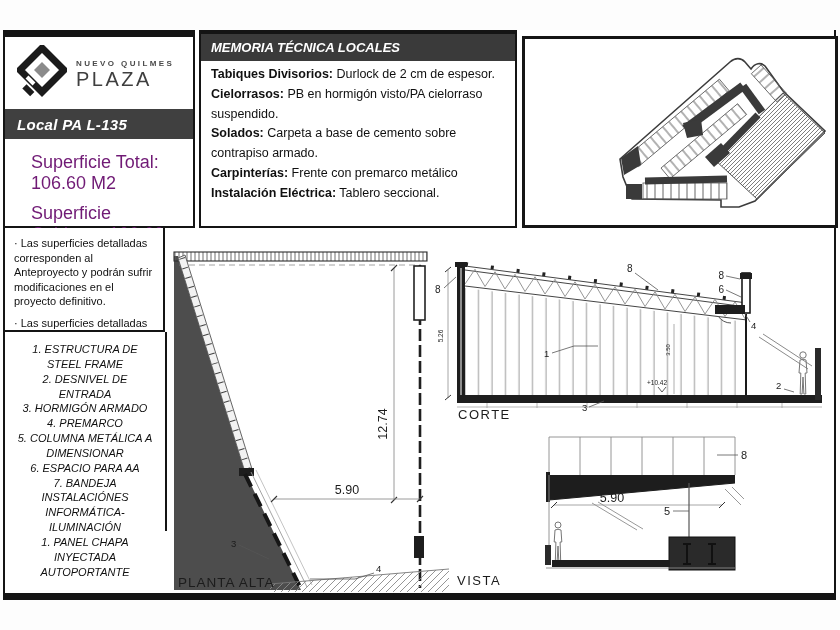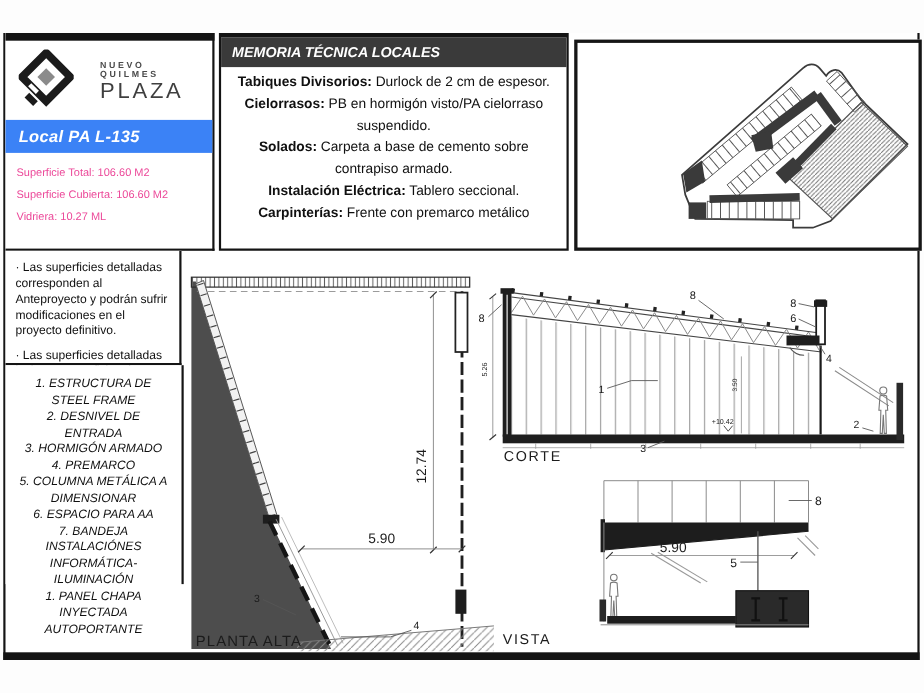--- a/index.html
+++ b/index.html
@@ -9,28 +9,28 @@
   }
   #sheet{
     position:absolute;left:3px;top:30px;width:833px;height:570px;
     border-left:2px solid #141414;border-right:2px solid #141414;border-bottom:7px solid #141414;
     box-sizing:border-box;background:#fff;
   }
   .abs{position:absolute;box-sizing:border-box;}
   
   #brand-box{left:0;top:0;width:190px;height:198px;border-top:7px solid #141414;border-right:2px solid #141414;border-bottom:2px solid #141414;background:#fff;}
   #logo-row{height:68px;display:flex;align-items:center;padding:4px 6px 0 12px;}
-  #brand-text{margin-left:24px;line-height:1.05;}
+  #brand-text{margin-left:9px;line-height:1.05;}
   #brand-top{font-size:8px;font-weight:bold;letter-spacing:2.4px;color:#4a4a4a;}
   #brand-bottom{font-size:20px;letter-spacing:2.5px;color:#3f3f3f;font-weight:500;margin-top:1px;}
-  #local-bar{height:30px;background:#3b82f6;color:#fff;display:flex;align-items:center;padding-left:12px;font-size:15px;font-weight:bold;font-style:italic;letter-spacing:.3px;}
+  #local-bar{height:30px;background:#404040;color:#fff;display:flex;align-items:center;padding-left:12px;font-size:15px;font-weight:bold;font-style:italic;letter-spacing:.3px;}
   #local-info{padding:4px 10px;}
-  #local-info p{margin:9px 0;font-size:10px;color:#ec4899;}
+  #local-info p{margin:9px 16px;font-size:18px;color:#701a75;}
   
-  #memoria-box{left:194px;top:0;width:318px;height:198px;border:2px solid #141414;border-top:4px solid #141414;background:#fff;text-align:center;}
+  #memoria-box{left:194px;top:0;width:318px;height:198px;border:2px solid #141414;border-top:4px solid #141414;background:#fff;}
   #memoria-header{height:27px;background:#3a3a3a;color:#fff;display:flex;align-items:center;padding-left:10px;font-size:13px;font-weight:bold;font-style:italic;}
   #memoria-body{padding:4px 10px;font-size:12.5px;line-height:1.58;color:#101010;}
   .memo-label{font-weight:bold;}
   
   #siteplan-box{left:517px;top:6px;width:316px;height:192px;border:3px solid #161616;background:#fff;}
   
   #notes-box{left:0;top:198px;width:160px;height:104px;border-right:2px solid #141414;border-bottom:2px solid #141414;padding:8px 8px 4px 9px;font-size:11px;line-height:1.32;color:#101010;background:#fff;}
   #notes-box p{margin:0 0 7px 0;}
   #legend-box{left:0;top:302px;width:162px;height:199px;border-right:2px solid #141414;display:flex;flex-direction:column;justify-content:space-around;text-align:center;font-style:italic;font-size:11px;line-height:1.35;color:#101010;padding:10px 10px;background:#fff;}
   svg{font-family:"Liberation Sans",sans-serif;}
@@ -65,22 +65,22 @@
       <p>Vidriera: 10.27 ML</p>
     </div>
   </div>
 
   <div class="abs" id="memoria-box">
     <div id="memoria-header">MEMORIA TÉCNICA LOCALES</div>
     <div id="memoria-body">
       <div><span class="memo-label">Tabiques Divisorios:</span><span> Durlock de 2 cm de espesor.</span></div>
       <div><span class="memo-label">Cielorrasos:</span><span> PB en hormigón visto/PA cielorraso suspendido.</span></div>
       <div><span class="memo-label">Solados:</span><span> Carpeta a base de cemento sobre contrapiso armado.</span></div>
+      <div><span class="memo-label">Carpinterías:</span><span> Frente con premarco metálico</span></div>
       <div><span class="memo-label">Instalación Eléctrica:</span><span> Tablero seccional.</span></div>
-      <div><span class="memo-label">Carpinterías:</span><span> Frente con premarco metálico</span></div>
     </div>
   </div>
 
   <div class="abs" id="siteplan-box">
     <svg width="310" height="186" viewBox="0 0 310 186">
       <defs>
         <pattern id="siteDiag" width="4" height="4" patternUnits="userSpaceOnUse">
           <path d="M0,4 L4,0" stroke="#6e6e6e" stroke-width="0.9"></path>
         </pattern>
         <pattern id="comb" width="8" height="20" patternUnits="userSpaceOnUse">

